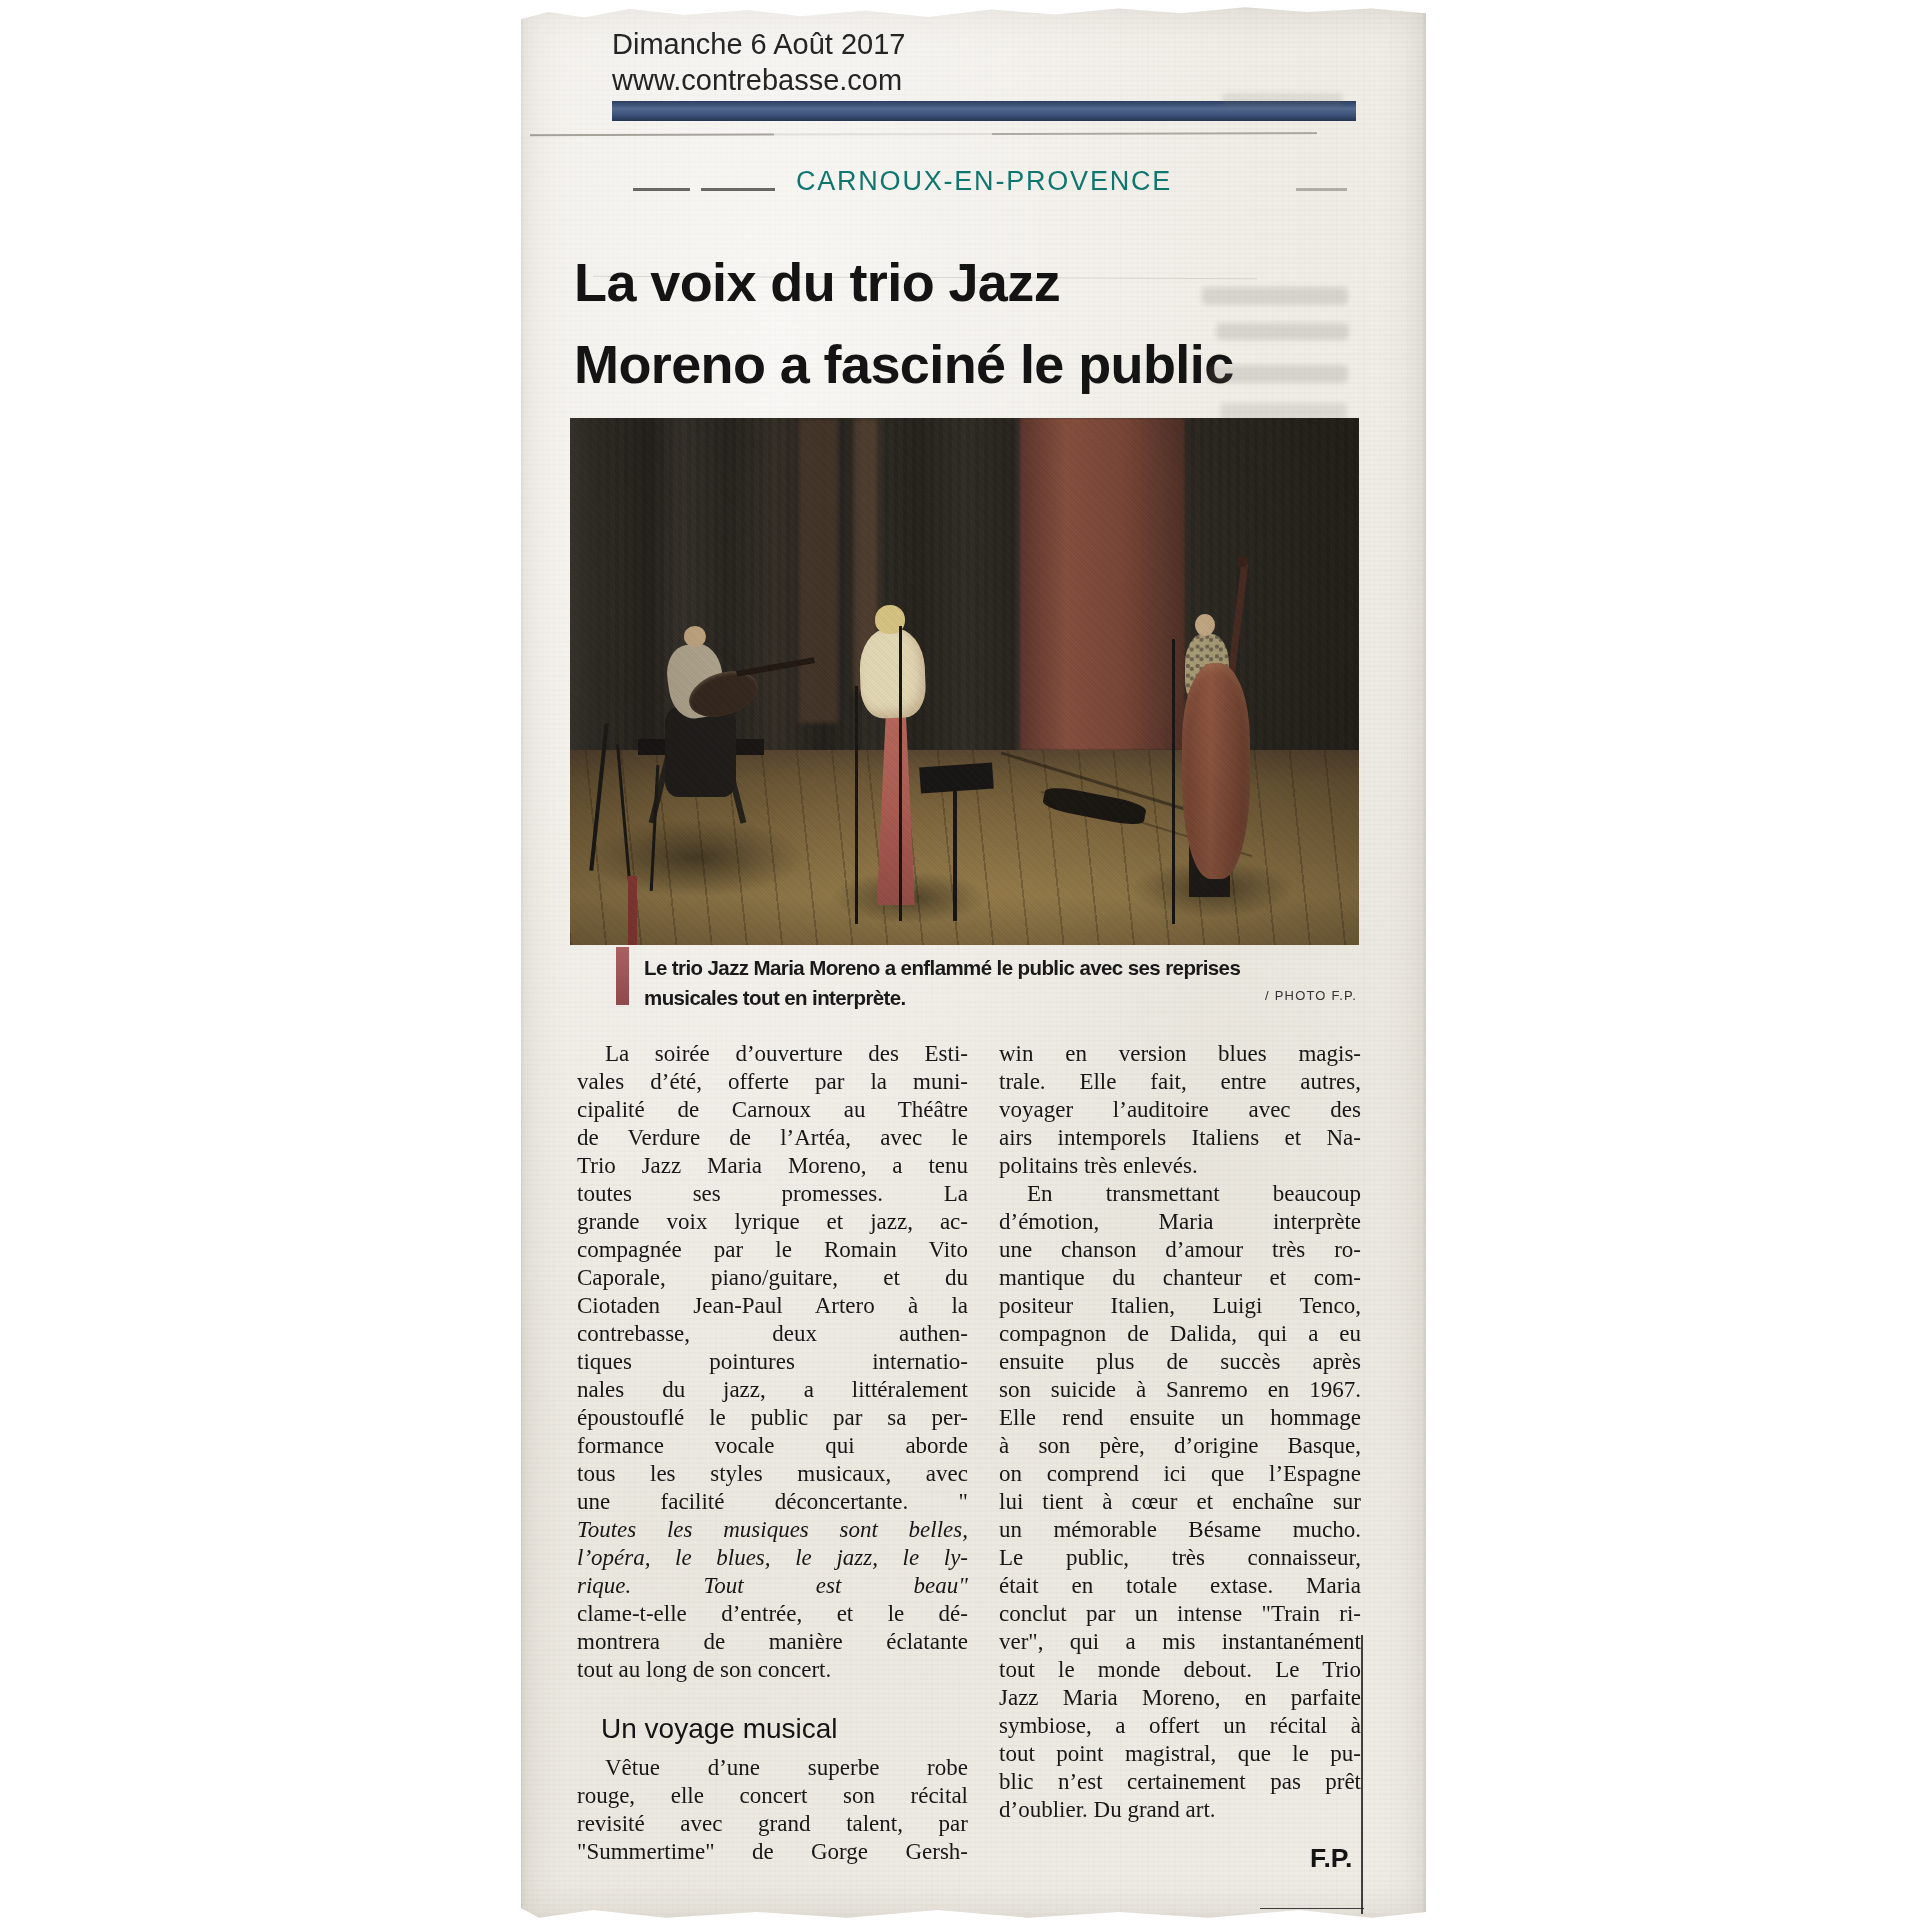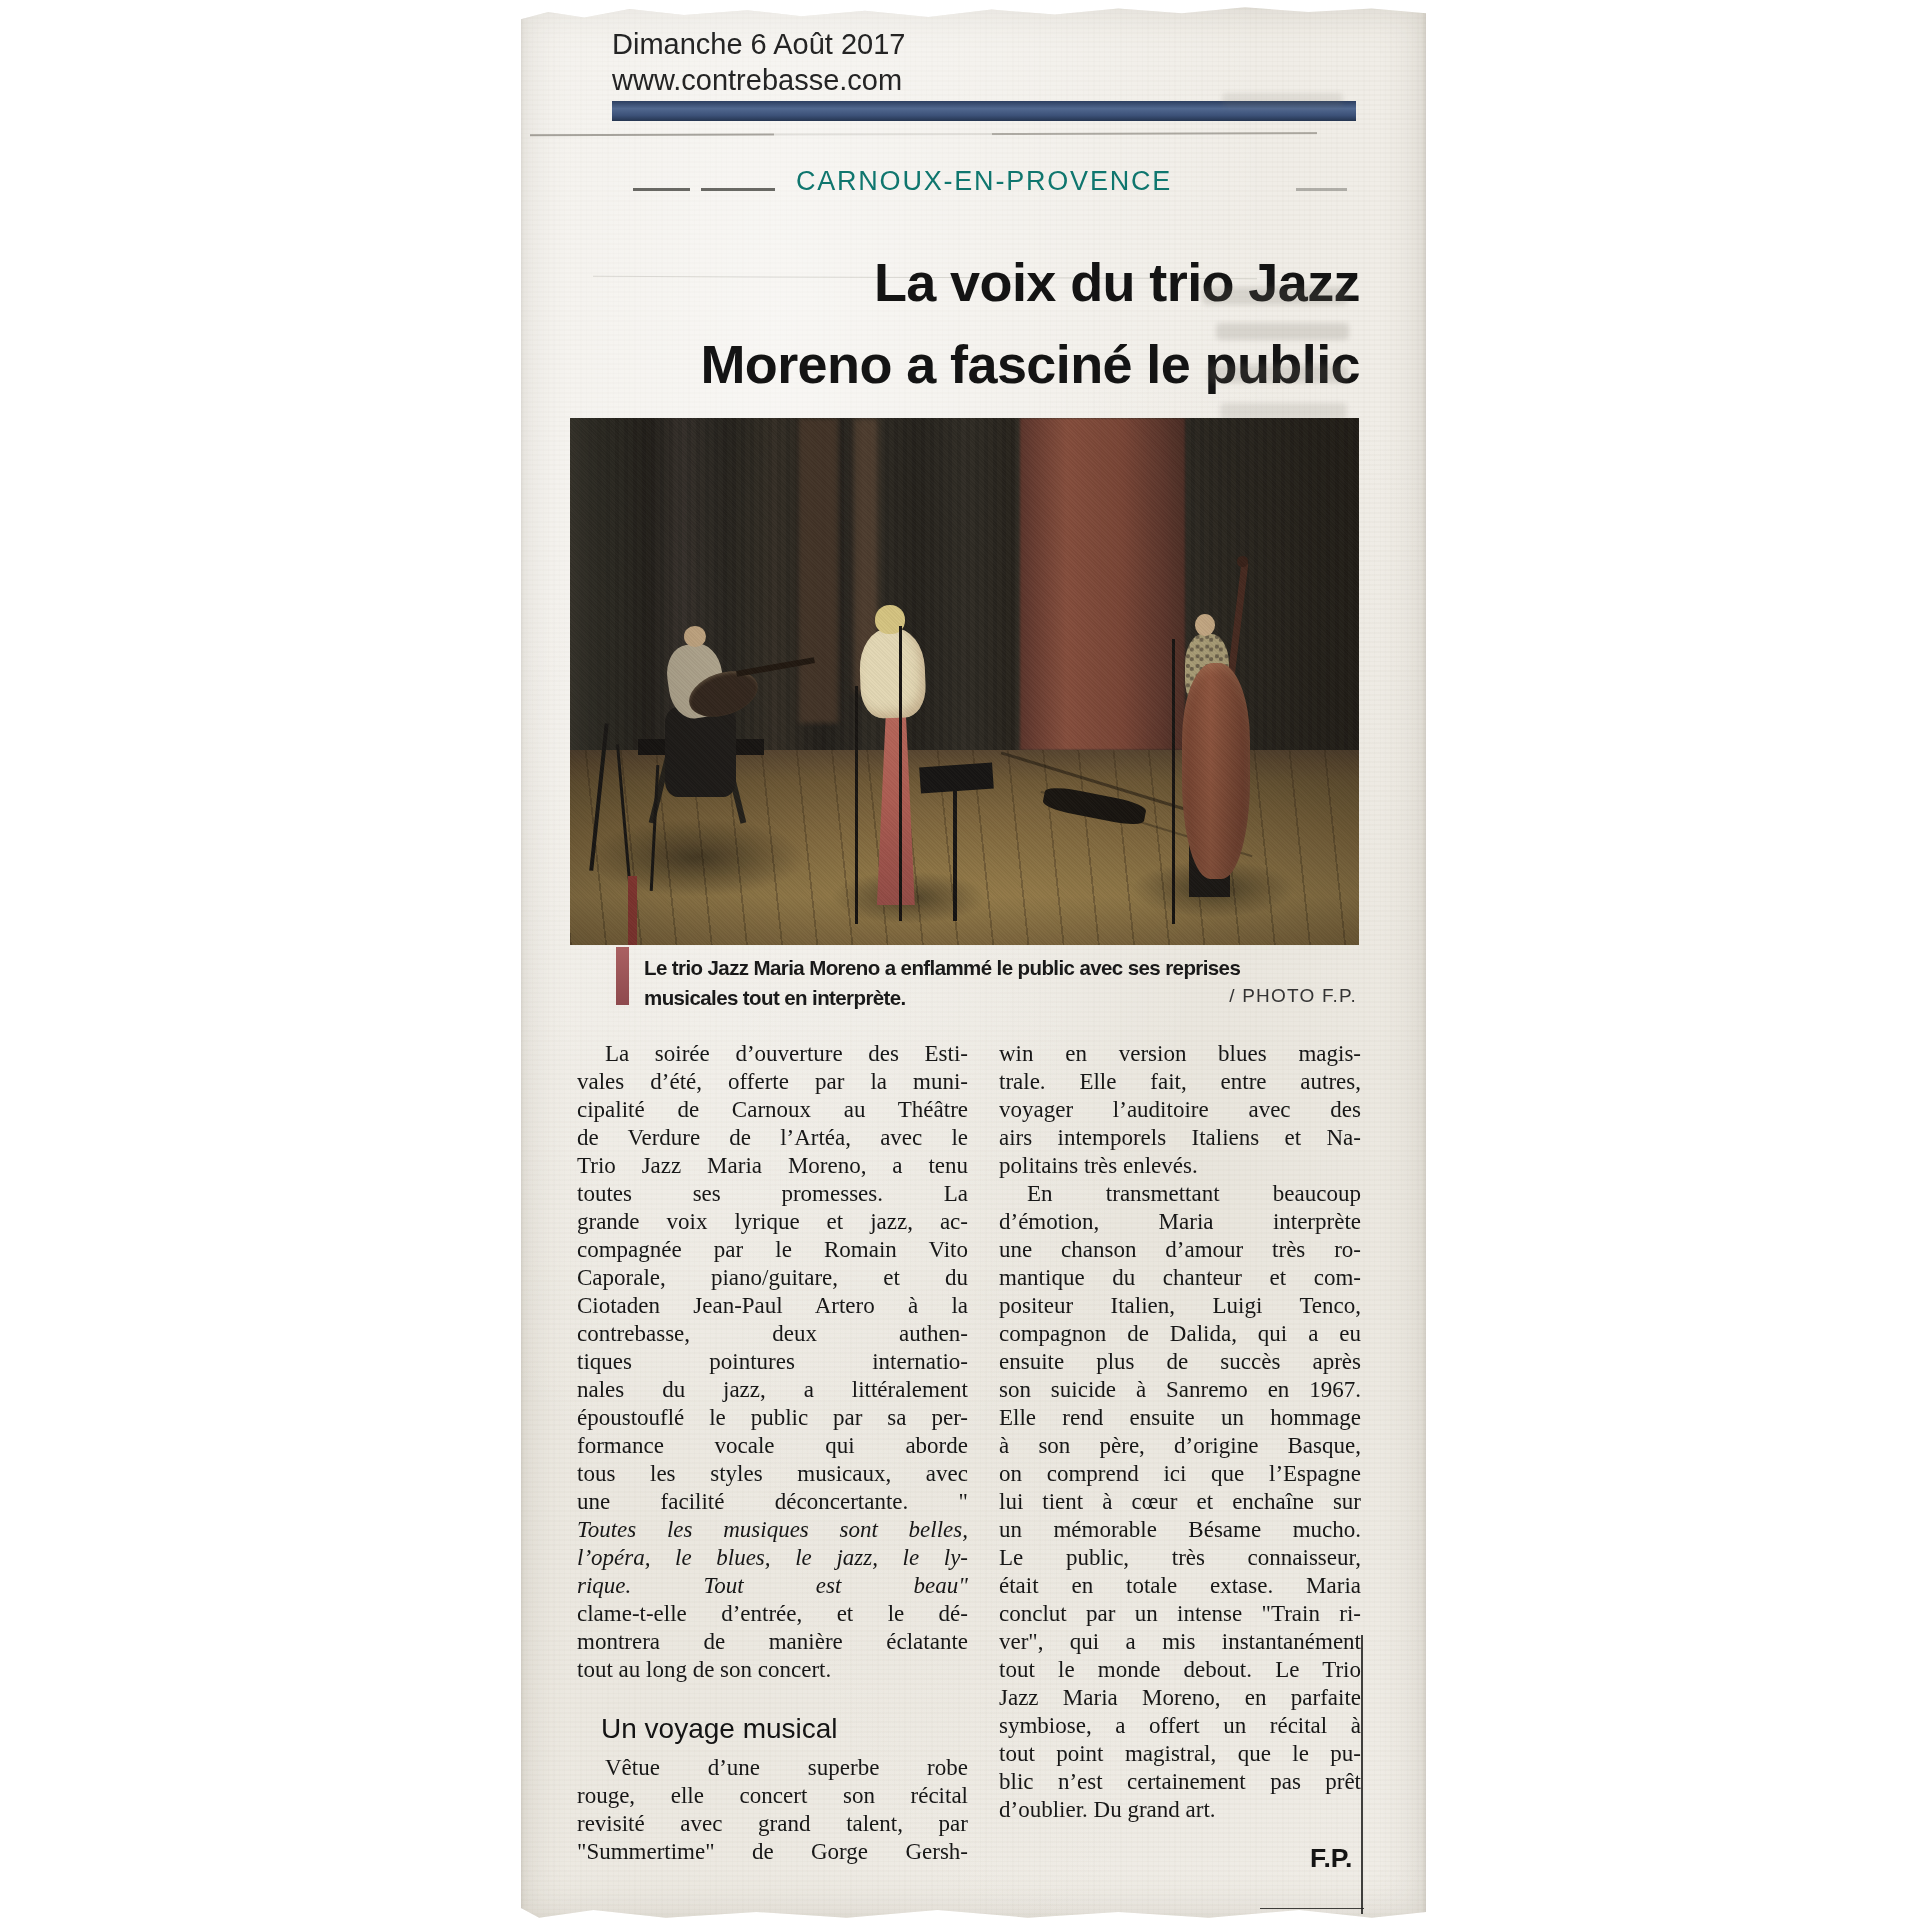--- a/index.html
+++ b/index.html
@@ -26,21 +26,21 @@
             background:linear-gradient(90deg, transparent 0 1%, rgba(70,65,55,.45) 1% 28%, rgba(70,65,55,.12) 28% 52%, rgba(70,65,55,.4) 52% 88%, transparent 88%);}
   .scratch2{position:absolute;left:72px;top:273px;width:664px;height:1.2px;opacity:.25;background:rgba(60,58,50,.6);transform:rotate(.2deg);}
   
   .kicker-row{position:absolute;left:91px;top:156px;width:744px;text-align:center;}
   .kicker{font-size:27px;line-height:42px;font-weight:400;letter-spacing:1.8px;color:#0f766e;}
   .dash-l{position:absolute;left:21px;top:28px;width:142px;height:3.6px;opacity:.75;
           background:linear-gradient(90deg,#3a3a35 0 40%, transparent 40% 48%, #3a3a35 48% 100%);}
   .dash-r{position:absolute;right:9px;top:28px;width:51px;height:3px;background:#3a3a35;opacity:.35;}
   
   .headline{position:absolute;left:53px;top:237px;width:786px;color:#141414;font-weight:700;
-            font-size:54px;line-height:82px;letter-spacing:-0.6px;text-align:right;}
+            font-size:54px;line-height:82px;letter-spacing:-0.6px;}
   
   .ghost{position:absolute;background:rgba(118,115,106,.2);border-radius:4.8px;filter:blur(2.4px);}
   .gh1{left:701px;top:89px;width:121px;height:15.7px;opacity:.7;}
   .gh2{left:681px;top:283px;width:146px;height:18px;}
   .gh3{left:695px;top:319px;width:133px;height:17px;}
   .gh4{left:687px;top:361px;width:140px;height:18px;}
   .gh5{left:699px;top:399px;width:127px;height:17px;opacity:.8;}
   .gh6{left:749px;top:458px;width:79px;height:15.7px;opacity:.5;}
   
   .photo{position:absolute;left:49px;top:414px;width:789px;height:527px;overflow:hidden;background:#282419;
@@ -96,21 +96,21 @@
   .b-mic{left:76.3%;top:42%;width:.35%;height:54%;background:#15120e;}
   .ph-rod{left:7.3%;bottom:0;width:1.2%;height:13%;background:#a33b33;}
   .photo::after{content:"";position:absolute;inset:0;
        background:radial-gradient(circle at 50% 32%, transparent 42%, rgba(0,0,0,.28) 100%),
                   repeating-linear-gradient(45deg, rgba(255,255,255,.02) 0 1.2px, rgba(0,0,0,.035) 1.2px 2.4px);}
   
   .caption-bar{position:absolute;left:95px;top:943px;width:13.3px;height:58px;
                background:linear-gradient(180deg,#aa6162,#8e4a4e);}
   .caption{position:absolute;left:123px;top:949px;width:713px;color:#191919;
            font-size:20.5px;line-height:30px;font-weight:700;letter-spacing:-0.6px;}
-  .credit{position:absolute;right:0;bottom:1.2px;font-size:19px;font-weight:400;letter-spacing:1.2px;color:#333;}
+  .credit{position:absolute;right:0;bottom:1.2px;font-size:13px;font-weight:400;letter-spacing:1.2px;color:#333;}
   
   .col{position:absolute;top:1036px;font-family:"Liberation Serif", serif;color:#171717;
        font-size:23px;line-height:28px;}
   .col-left{left:56px;width:391px;}
   .col-right{left:478px;width:362px;}
   .line{text-align:justify;text-align-last:justify;white-space:nowrap;}
   .line.last{text-align-last:left;}
   .line.indent{text-indent:28px;}
   .line.it{font-style:italic;}
   .subhead{font-family:"Liberation Sans", sans-serif;font-weight:400;font-size:28px;line-height:34px;

